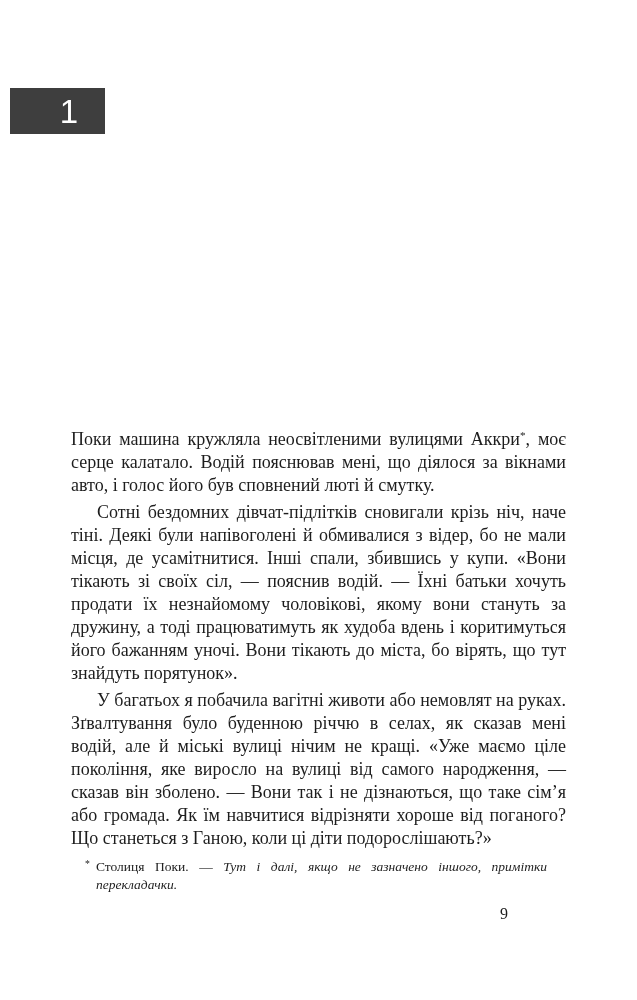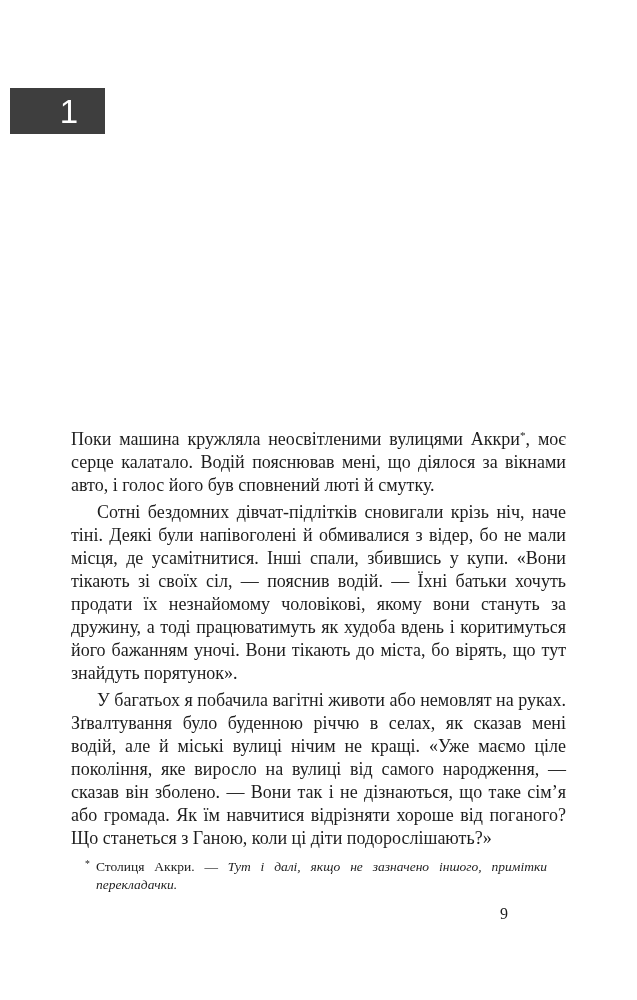--- a/index.html
+++ b/index.html
@@ -126,18 +126,18 @@
   </div>
 
 
   <div class="body-text">
     <p><span>Поки машина кружляла неосвітленими вулицями Аккри</span><span class="sup-marker">*</span><span>, моє серце калатало. Водій пояснював мені, що діялося за вікнами авто, і голос його був сповнений люті й смутку.</span></p>
     <p class="indent">Сотні бездомних дівчат-підлітків сновигали крізь ніч, наче тіні. Деякі були напівоголені й обмивалися з відер, бо не мали місця, де усамітнитися. Інші спали, збившись у купи. «Вони тікають зі своїх сіл, — пояснив водій. — Їхні батьки хочуть продати їх незнайомому чоловікові, якому вони стануть за дружину, а тоді працюватимуть як худоба вдень і коритимуться його бажанням уночі. Вони тікають до міста, бо вірять, що тут знайдуть порятунок».</p>
     <p class="indent">У багатьох я побачила вагітні животи або немовлят на руках. Зґвалтування було буденною річчю в селах, як сказав мені водій, але й міські вулиці нічим не кращі. «Уже маємо ціле покоління, яке виросло на вулиці від самого народження, — сказав він зболено. — Вони так і не дізнаються, що таке сім’я або громада. Як їм навчитися відрізняти хороше від поганого? Що станеться з Ганою, коли ці діти подорослішають?»</p>
   </div>
 
   <div class="footnote">
-    <span class="fn-marker">*</span><span class="fn-regular">Столиця Аккри. — </span><span class="fn-italic">Тут і далі, якщо не зазначено іншого, примітки перекладачки.</span>
+    <span class="fn-marker">*</span><span class="fn-regular">Столиця Поки. — </span><span class="fn-italic">Тут і далі, якщо не зазначено іншого, примітки перекладачки.</span>
   </div>
 
   <div class="page-number">9</div>
 
 </div>
 
 </body></html>

